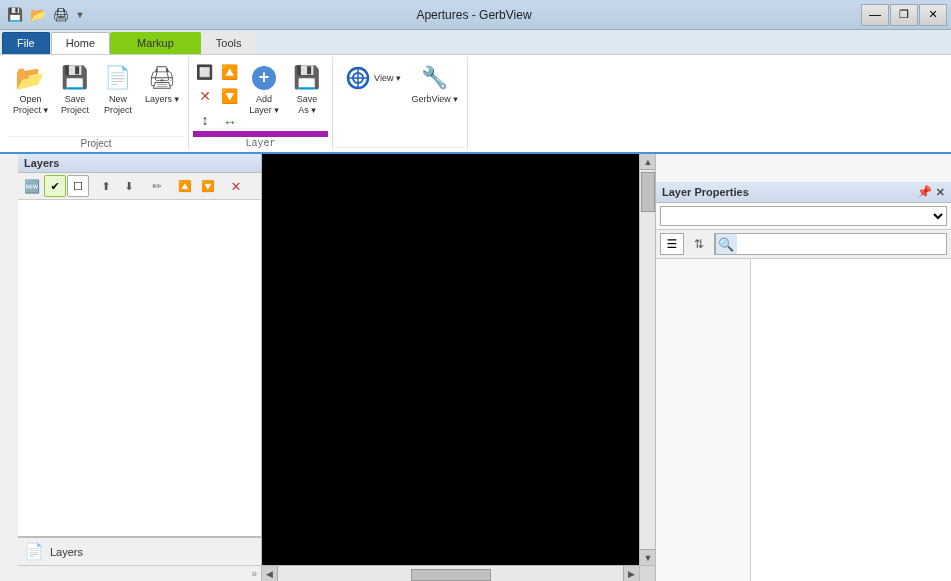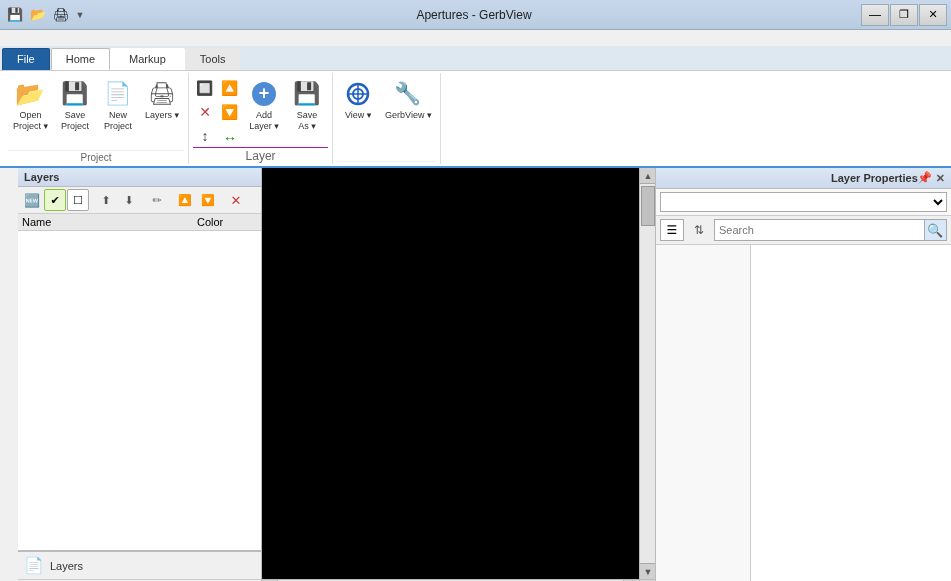--- a/index.html
+++ b/index.html
@@ -18,24 +18,24 @@
   <div style="font-size:12px;color:#222;font-weight:normal;">Apertures - GerbView</div>
   <div style="display:flex;gap:1px;">
     <div style="width:28px;height:22px;border:1px solid #99aabb;background:linear-gradient(to bottom,#e8e8e8,#d0d0d0);cursor:pointer;display:flex;align-items:center;justify-content:center;font-size:12px;">—</div>
     <div style="width:28px;height:22px;border:1px solid #99aabb;background:linear-gradient(to bottom,#e8e8e8,#d0d0d0);cursor:pointer;display:flex;align-items:center;justify-content:center;font-size:11px;">❐</div>
     <div style="width:28px;height:22px;border:1px solid #99aabb;background:linear-gradient(to bottom,#e8e8e8,#d0d0d0);cursor:pointer;display:flex;align-items:center;justify-content:center;font-size:11px;">✕</div>
   </div>
 </div>
 
 <div style="background:#f0f0f0;border-bottom:2px solid #4a90d9;">
 
-  <div style="display:flex;padding:2px 2px 0 2px;background:#dde8f0;margin-top:16px;">
+  <div style="display:flex;padding:2px 2px 0 2px;background:#dde8f0;">
     <div style="padding:4px 14px;font-size:11px;background:#2060a0;color:white;border:1px solid #1a508a;border-bottom:none;cursor:pointer;border-radius:2px 2px 0 0;">File</div>
     <div style="padding:4px 14px;font-size:11px;background:white;color:#333;border:1px solid #bbb;border-bottom:1px solid white;cursor:pointer;margin-left:1px;border-radius:2px 2px 0 0;">Home</div>
-    <div style="padding:4px 18px;font-size:11px;background:#ffffff;color:#333;border:1px solid transparent;cursor:pointer;border-radius:2px 2px 0 0;">Markup</div>
+    <div style="padding:4px 26px;font-size:11px;background:#84cc16;color:#333;border:1px solid transparent;cursor:pointer;border-radius:2px 2px 0 0;">Markup</div>
     <div style="padding:4px 14px;font-size:11px;background:#e8e8e8;color:#333;border:1px solid transparent;cursor:pointer;border-radius:2px 2px 0 0;text-align:center;">Tools</div>
   </div>
 
   <div style="display:flex;background:white;padding:2px 4px;border-top:1px solid #ccc;">
 
     <div style="display:flex;flex-direction:column;border-right:1px solid #ddd;padding:0 4px;">
       <div style="display:flex;gap:1px;flex:1;align-items:flex-start;padding-top:2px;">
         <div style="display:flex;flex-direction:column;align-items:center;padding:2px 4px;cursor:pointer;border:1px solid transparent;border-radius:2px;min-width:38px;">
           <div style="width:32px;height:32px;display:flex;align-items:center;justify-content:center;font-size:24px;color:#f0a020;">📂</div>
           <div style="font-size:9px;text-align:center;color:#333;line-height:1.2;">Open<br>Project ▾</div>
@@ -77,26 +77,26 @@
               <text x="15" y="20" text-anchor="middle" fill="white" font-size="18" font-weight="bold">+</text>
             </svg>
           </div>
           <div style="font-size:9px;text-align:center;color:#333;line-height:1.2;">Add<br>Layer ▾</div>
         </div>
         <div style="display:flex;flex-direction:column;align-items:center;padding:2px 4px;cursor:pointer;border:1px solid transparent;border-radius:2px;min-width:38px;">
           <div style="width:32px;height:32px;display:flex;align-items:center;justify-content:center;font-size:22px;color:#3080d0;">💾</div>
           <div style="font-size:9px;text-align:center;color:#333;line-height:1.2;">Save<br>As ▾</div>
         </div>
       </div>
-      <div style="text-align:center;font-size:12px;color:#666;padding:1px 0;border-top:1px solid #a21caf;">Layer</div>
+      <div style="text-align:center;font-size:10px;color:#666;padding:1px 0;border-top:6px solid #a21caf;font-family:Liberation Mono, monospace;">Layer</div>
     </div>
 
     <div style="display:flex;flex-direction:column;border-right:1px solid #ddd;padding:0 4px;">
       <div style="display:flex;gap:1px;flex:1;align-items:flex-start;padding-top:2px;">
-        <div style="display:flex;flex-direction:column;align-items:center;padding:2px 4px;cursor:pointer;border:1px solid transparent;border-radius:2px;min-width:38px;">
+        <div style="display:flex;flex-direction:row;align-items:center;padding:2px 4px;cursor:pointer;border:1px solid transparent;border-radius:2px;min-width:38px;">
           <div style="width:32px;height:32px;display:flex;align-items:center;justify-content:center;">
             <svg width="28" height="28" viewBox="0 0 28 28">
               <circle cx="14" cy="14" r="10" fill="none" stroke="#2060c0" stroke-width="2.5"></circle>
               <circle cx="14" cy="14" r="5" fill="none" stroke="#2060c0" stroke-width="2"></circle>
               <line x1="14" y1="4" x2="14" y2="24" stroke="#2060c0" stroke-width="1.5"></line>
               <line x1="4" y1="14" x2="24" y2="14" stroke="#2060c0" stroke-width="1.5"></line>
             </svg>
           </div>
           <div style="font-size:9px;text-align:center;color:#333;line-height:1.2;">View ▾</div>
         </div>
@@ -125,24 +125,20 @@
       <div style="width:22px;height:22px;border:1px solid transparent;cursor:pointer;display:flex;align-items:center;justify-content:center;font-size:11px;border-radius:2px;color:#555;">⬇</div>
       <div style="width:4px;"></div>
       <div style="width:22px;height:22px;border:1px solid transparent;cursor:pointer;display:flex;align-items:center;justify-content:center;font-size:11px;border-radius:2px;color:#555;">✏</div>
       <div style="width:4px;"></div>
       <div style="width:22px;height:22px;border:1px solid transparent;cursor:pointer;display:flex;align-items:center;justify-content:center;font-size:11px;border-radius:2px;color:#3080d0;">🔼</div>
       <div style="width:22px;height:22px;border:1px solid transparent;cursor:pointer;display:flex;align-items:center;justify-content:center;font-size:11px;border-radius:2px;color:#3080d0;">🔽</div>
       <div style="width:4px;"></div>
       <div style="width:22px;height:22px;border:1px solid transparent;cursor:pointer;display:flex;align-items:center;justify-content:center;font-size:13px;border-radius:2px;color:#c04040;">✕</div>
     </div>
 
-    <div style="display:flex;background:#e8e8e8;border-bottom:1px solid #ccc;padding:2px 4px;font-size:11px;">
-      <div style="flex:1;">Name</div>
-      <div style="width:60px;">Color</div>
-    </div>
 
     <div style="flex:1;background:white;overflow-y:auto;"></div>
 
     <div style="border-top:2px solid #bbb;background:#f0f0f0;">
       <div style="padding:4px 6px;display:flex;align-items:center;gap:6px;">
         <div style="font-size:16px;">📄</div>
         <div style="font-size:11px;color:#333;">Layers</div>
       </div>
       <div style="padding:2px 4px;text-align:right;font-size:10px;color:#888;cursor:pointer;border-top:1px solid #ccc;">»</div>
     </div>
@@ -165,37 +161,36 @@
       <div style="flex:1;height:100%;background:#e8e8e8;position:relative;">
         <div style="height:12px;width:80px;background:#c0c0c0;border:1px solid #999;margin:2px auto;cursor:pointer;position:absolute;left:50%;transform:translateX(-50%);top:1px;"></div>
       </div>
       <div style="width:16px;height:16px;background:#d0d0d0;border-left:1px solid #aaa;cursor:pointer;display:flex;align-items:center;justify-content:center;font-size:9px;color:#555;">▶</div>
     </div>
 
     <div style="position:absolute;bottom:0;right:0;width:16px;height:16px;background:#d8d8d8;border-left:1px solid #bbb;border-top:1px solid #bbb;"></div>
   </div>
 
   <div style="width:296px;display:flex;flex-direction:column;border-left:1px solid #bbb;background:#f5f5f5;">
-    <div style="background:linear-gradient(to bottom,#dde8f5,#ccd8ec);padding:3px 6px;font-size:11px;font-weight:bold;color:#333;border-bottom:1px solid #bbb;display:flex;align-items:center;justify-content:flex-end;">
+    <div style="background:linear-gradient(to bottom,#dde8f5,#ccd8ec);padding:3px 6px;font-size:11px;font-weight:bold;color:#333;border-bottom:1px solid #bbb;display:flex;align-items:center;justify-content:space-between;margin-top:28px;">
       <span>Layer Properties</span>
       <div style="display:flex;gap:3px;align-items:center;">
         <span style="font-size:12px;cursor:pointer;color:#555;">📌</span>
         <span style="font-size:11px;cursor:pointer;color:#555;">✕</span>
       </div>
     </div>
 
     <div style="padding:3px 4px;background:#f8f8f8;border-bottom:1px solid #ccc;display:flex;">
       <select style="flex:1;font-size:11px;border:1px solid #aaa;height:20px;background:white;"></select>
     </div>
 
     <div style="display:flex;padding:3px 4px;background:#f0f0f0;border-bottom:1px solid #ccc;align-items:center;gap:3px;">
       <div style="width:24px;height:22px;border:1px solid #aaa;background:white;cursor:pointer;display:flex;align-items:center;justify-content:center;font-size:12px;">☰</div>
       <div style="width:24px;height:22px;border:1px solid transparent;cursor:pointer;display:flex;align-items:center;justify-content:center;font-size:12px;color:#555;">⇅</div>
       <div style="flex:1;display:flex;border:1px solid #aaa;background:white;height:22px;">
-        <input type="text" style="flex: 1 1 0%; border: none; outline: none; font-size: 11px; padding: 1px 4px;" placeholder="Search">
         <div style="width:22px;height:100%;background:#d8e8f8;border-left:1px solid #aaa;cursor:pointer;display:flex;align-items:center;justify-content:center;color:#336;font-size:13px;">🔍</div>
       </div>
     </div>
 
     <div style="flex:1;background:white;display:flex;">
       <div style="width:95px;border-right:1px solid #ccc;background:#f8f8f8;"></div>
       <div style="flex:1;background:white;"></div>
     </div>
   </div>
 

